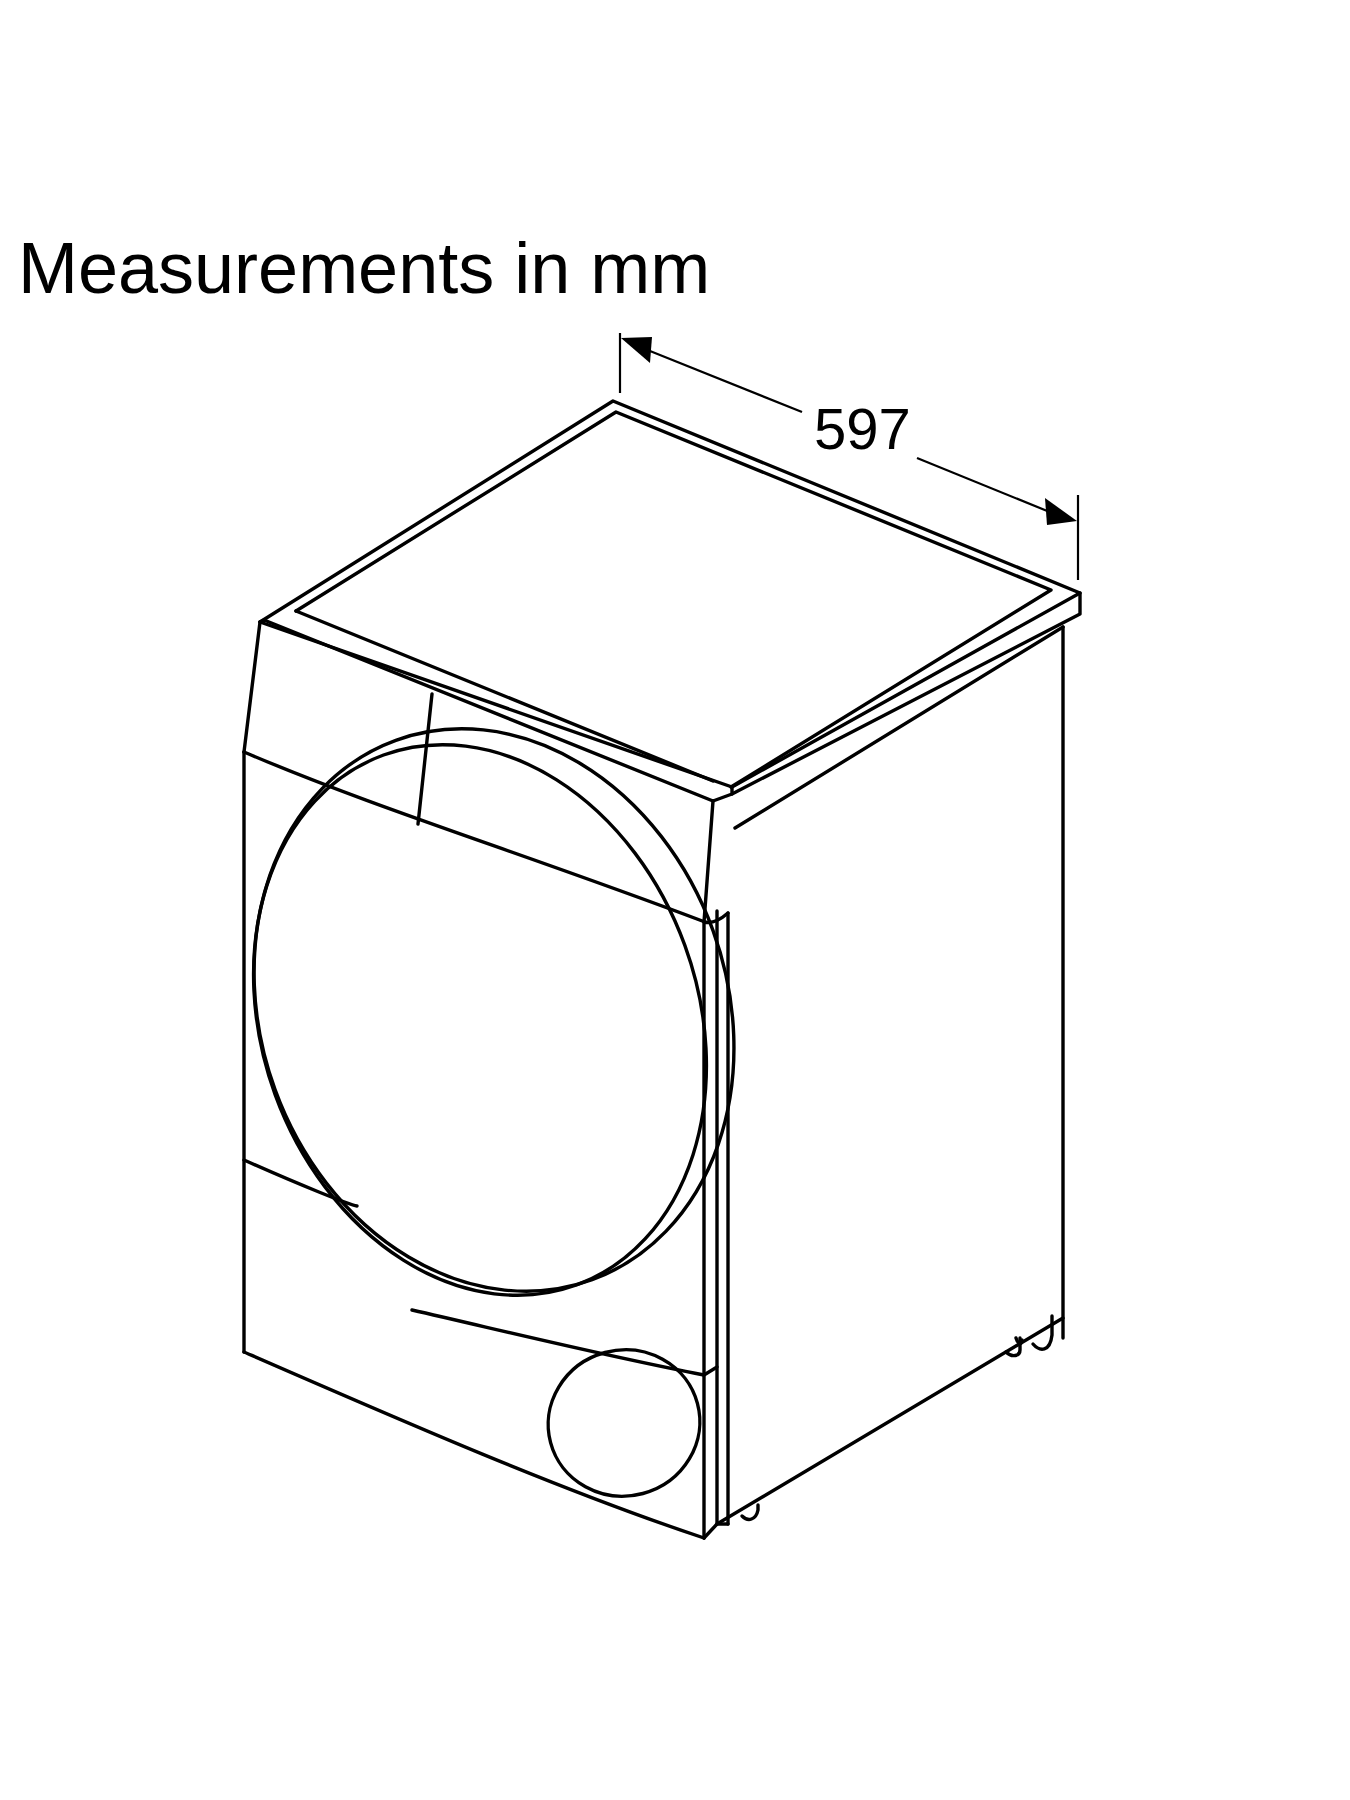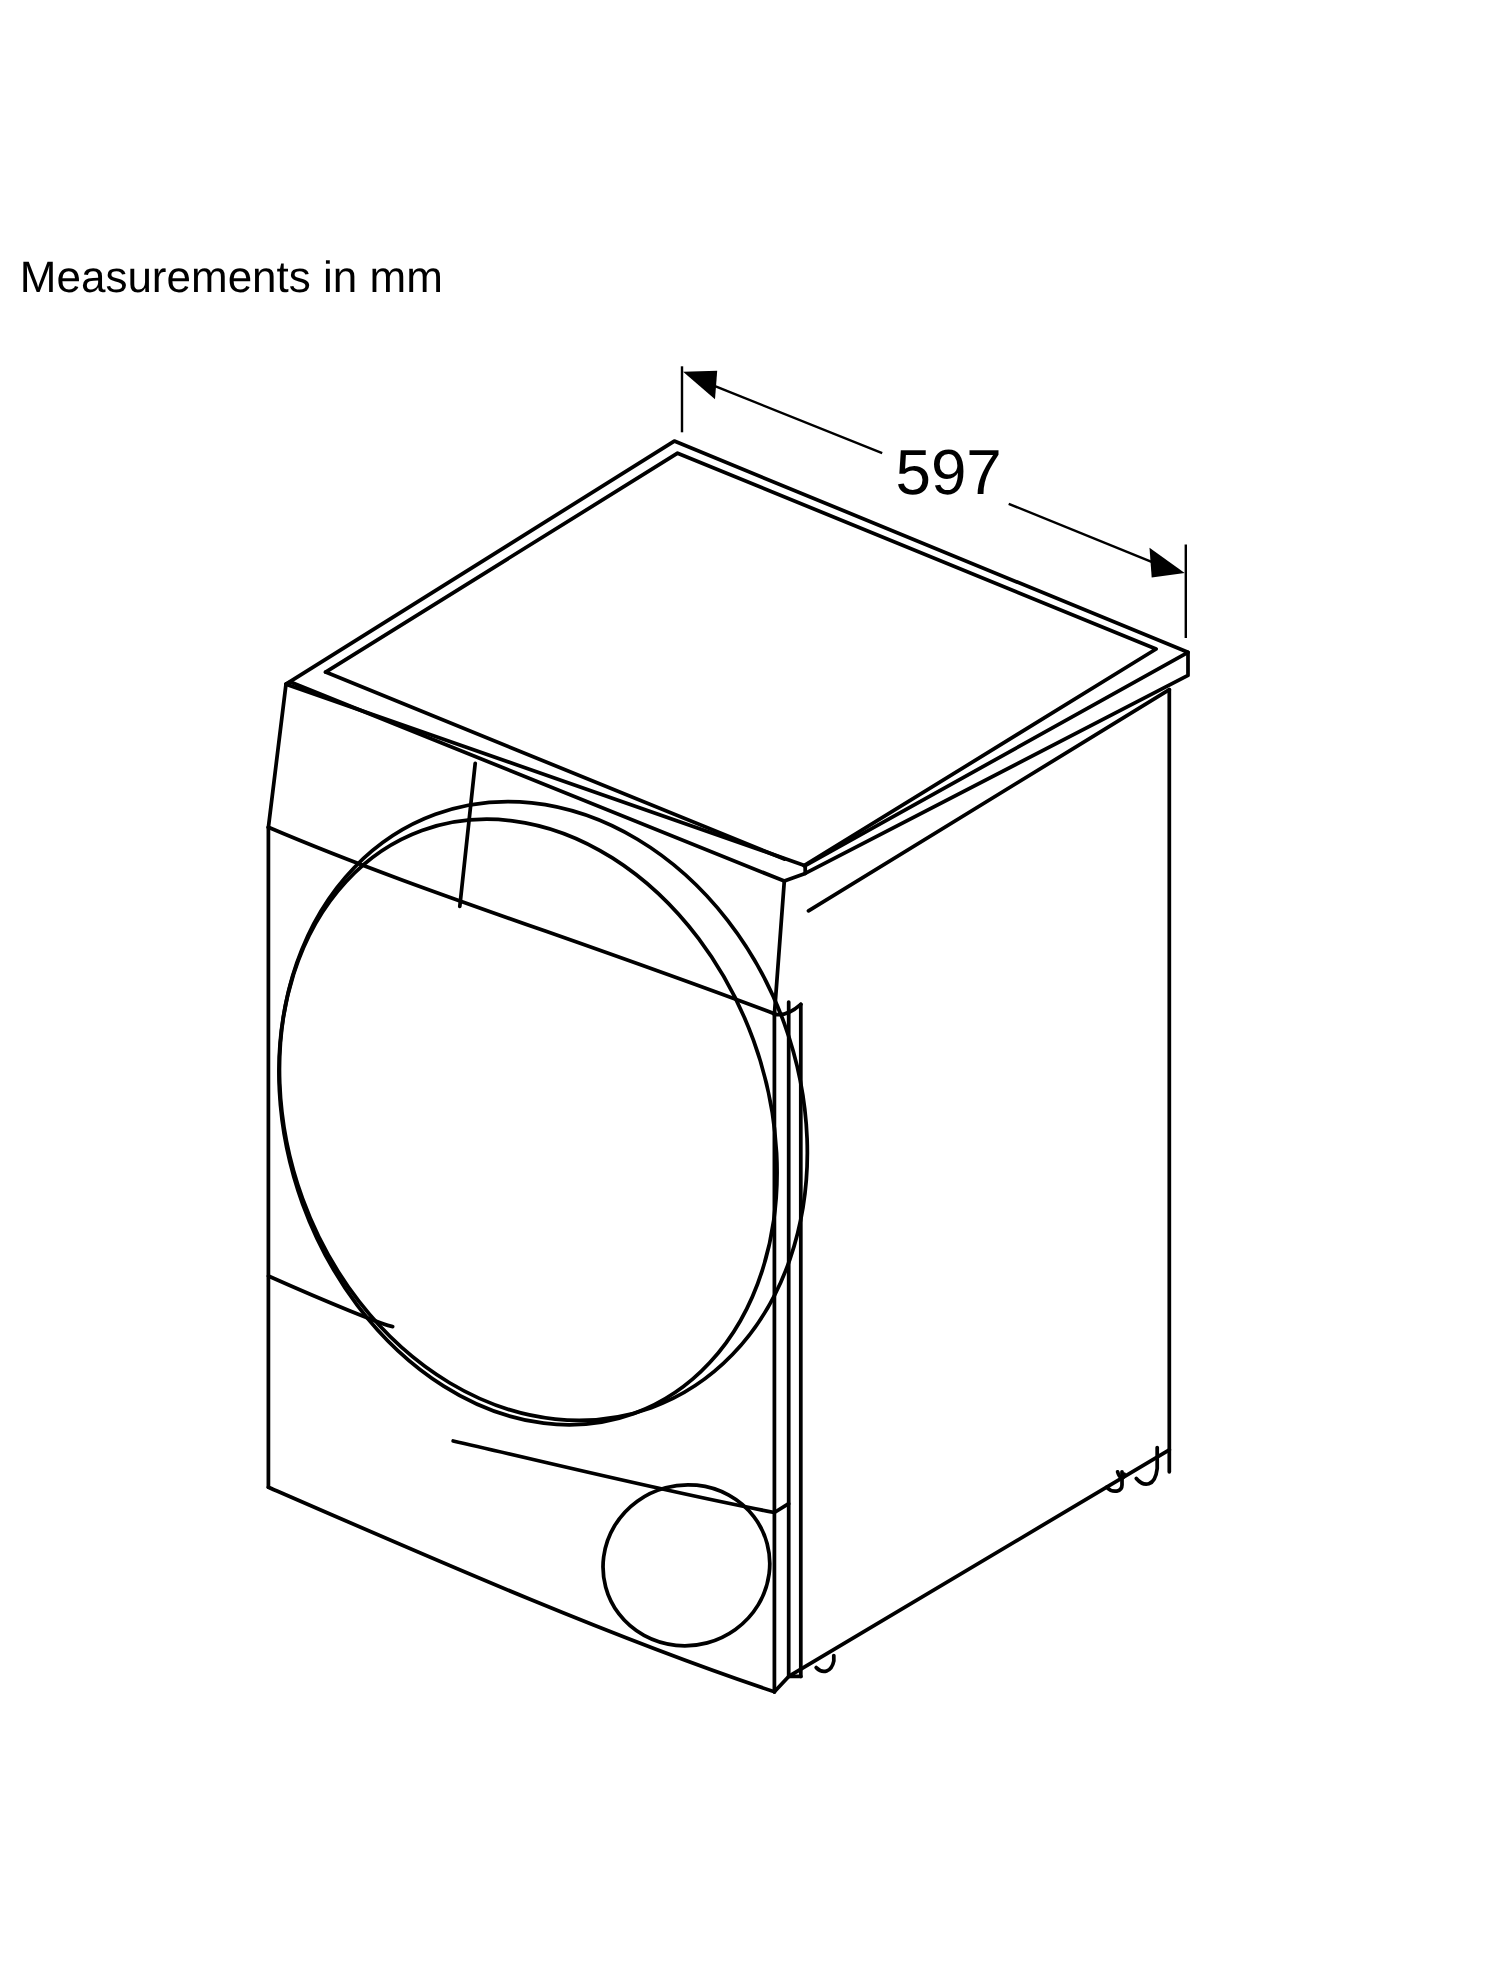--- a/index.html
+++ b/index.html
@@ -1,20 +1,20 @@
 <!DOCTYPE html>
 <html><head>
   <meta charset="utf-8">
   <style>
     html, body { margin: 0; padding: 0; background: #ffffff; }
     body { width: 1350px; height: 1800px; position: relative; overflow: hidden; }
     .title {
       position: absolute; left: 18px; top: 232px;
       font-family: "Liberation Sans", sans-serif;
-      font-size: 40px; color: #000000; line-height: 1; letter-spacing: 0px;
+      font-size: 72px; color: #000000; line-height: 1; letter-spacing: 0px;
     }
     svg.drawing { position: absolute; left: 0; top: 0; }
     .dim-label {
       font-family: "Liberation Sans", sans-serif;
       font-size: 58px; fill: #000000;
     }
     .ln { fill: none; stroke: #000; stroke-width: 3.4; stroke-linejoin: round; stroke-linecap: round; }
     .thin { fill: none; stroke: #000; stroke-width: 2.2; }
   </style>
 </head>

